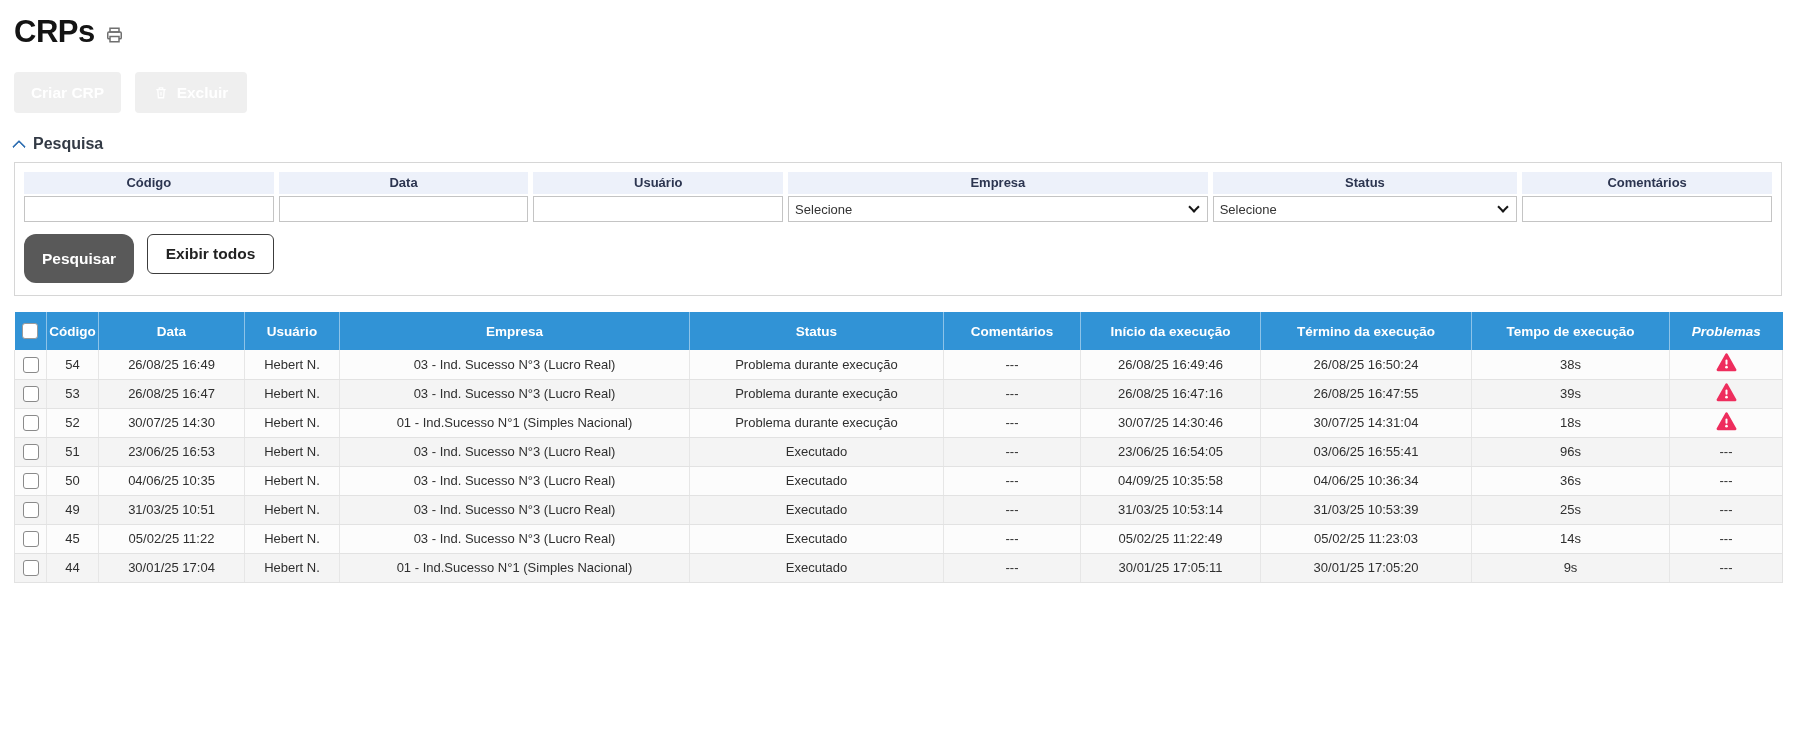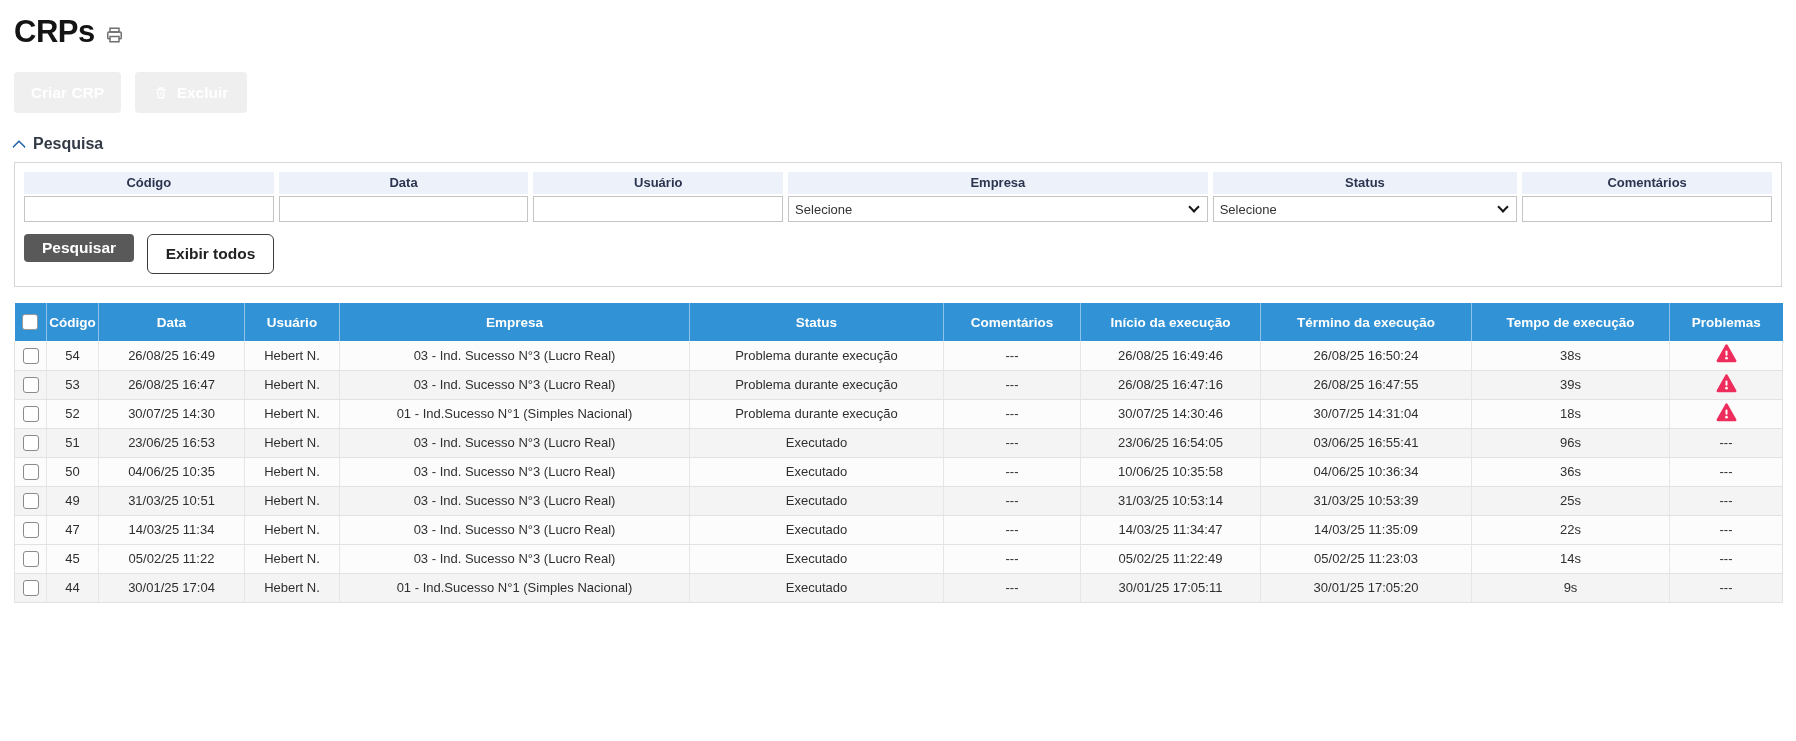--- a/index.html
+++ b/index.html
@@ -34,40 +34,40 @@
                  padding:3px 0 4px 0; margin-bottom:2px; }
   .filter-input { width:100%; height:26px; border:1px solid #c4c4c4; background:#fff; font-family:inherit;
                   font-size:13px; padding:0 6px; color:#333; }
   .select-wrap { position:relative; width:100%; }
   .filter-select { width:100%; height:26px; border:1px solid #c4c4c4; background:#fff; font-family:inherit;
                    font-size:13px; padding:0 24px 0 6px; color:#333; appearance:none; -webkit-appearance:none; }
   .select-chev { position:absolute; right:10px; top:7px; width:8px; height:8px; pointer-events:none;
                  border-right:2px solid #161616; border-bottom:2px solid #161616; transform:rotate(45deg); }
 
   .search-actions { display:flex; gap:13px; margin-top:12px; }
-  .btn-search { background:#595959; color:#fff; width:110px; height:28px; border-radius:4px; font-size:15.5px; }
+  .btn-search { background:#595959; color:#fff; width:110px; height:49px; border-radius:12px; font-size:15.5px; }
   .btn-showall { background:#fff; color:#222; width:127px; height:40px; border-radius:6px;
                  border:1px solid #3c3c3c; font-size:15.5px; }
 
   
   .results-row { display:flex; align-items:center; margin-top:28px; }
   .results-text { font-size:13.5px; color:#333; }
   .pager { display:flex; align-items:center; margin-left:22px; gap:8px; }
   .pager-prev { width:38px; height:34px; background:#f1f1f1; border-radius:6px; display:flex;
                 align-items:center; justify-content:center; color:#aeaeae; font-size:19px; cursor:default; }
   .pager-next { width:34px; height:34px; display:flex; align-items:center; justify-content:center;
                 color:#3b3b3b; font-size:19px; cursor:pointer; }
   .page-num { min-width:26px; text-align:center; font-size:14.5px; color:#333; padding:6px 0 4px 0; cursor:pointer; }
   .page-num.active { font-weight:700; color:#111; border-bottom:3px solid #2b6cb0; }
 
   
   table.crp { border-collapse:collapse; table-layout:fixed; width:1768px; margin-top:16px; }
   table.crp th { color:#fff; font-size:13.5px; font-weight:700; height:38px; text-align:center;
                  border-right:1px solid rgba(255,255,255,.45); }
-  table.crp th:last-child { border-right:none; }
+  table.crp th:last-child { border-right:none;font-style:italic; }
   table.crp td { font-size:13px; color:#2f2f2f; height:29px; text-align:center;
                  border-right:1px solid #e6e6e6; border-bottom:1px solid #e2e2e2; background:#fcfcfc;
                  overflow:hidden; white-space:nowrap; }
   table.crp td:first-child { border-left:1px solid #e2e2e2; }
   table.crp td:last-child { border-right:1px solid #e2e2e2; }
   table.crp tr.alt td { background:#f4f4f4; }
   .rowcheck { appearance:none; -webkit-appearance:none; width:16px; height:16px; border:1px solid #8a8a8a;
               border-radius:3px; background:#fff; vertical-align:middle; cursor:pointer; }
   th .rowcheck { border-color:#9a9a9a; }
   .warn-wrap { display:inline-flex; align-items:center; justify-content:center; }
@@ -244,53 +244,40 @@
           <td>---</td>
         </tr>
         <tr>
           <td><input class="rowcheck" type="checkbox" style=""></td>
           <td>50</td>
           <td>04/06/25 10:35</td>
           <td>Hebert N.</td>
           <td>03 - Ind. Sucesso N°3 (Lucro Real)</td>
           <td>Executado</td>
           <td>---</td>
-          <td>10/06/25 10:35:58</td>
+          <td>04/09/25 10:35:58</td>
           <td>04/06/25 10:36:34</td>
           <td>36s</td>
           <td>---</td>
         </tr>
         <tr class="alt">
           <td><input class="rowcheck" type="checkbox" style=""></td>
           <td>49</td>
           <td>31/03/25 10:51</td>
           <td>Hebert N.</td>
           <td>03 - Ind. Sucesso N°3 (Lucro Real)</td>
           <td>Executado</td>
           <td>---</td>
           <td>31/03/25 10:53:14</td>
           <td>31/03/25 10:53:39</td>
           <td>25s</td>
           <td>---</td>
         </tr>
         <tr>
           <td><input class="rowcheck" type="checkbox" style=""></td>
-          <td>47</td>
-          <td>14/03/25 11:34</td>
-          <td>Hebert N.</td>
-          <td>03 - Ind. Sucesso N°3 (Lucro Real)</td>
-          <td>Executado</td>
-          <td>---</td>
-          <td>14/03/25 11:34:47</td>
-          <td>14/03/25 11:35:09</td>
-          <td>22s</td>
-          <td>---</td>
-        </tr>
-        <tr>
-          <td><input class="rowcheck" type="checkbox" style=""></td>
           <td>45</td>
           <td>05/02/25 11:22</td>
           <td>Hebert N.</td>
           <td>03 - Ind. Sucesso N°3 (Lucro Real)</td>
           <td>Executado</td>
           <td>---</td>
           <td>05/02/25 11:22:49</td>
           <td>05/02/25 11:23:03</td>
           <td>14s</td>
           <td>---</td>

